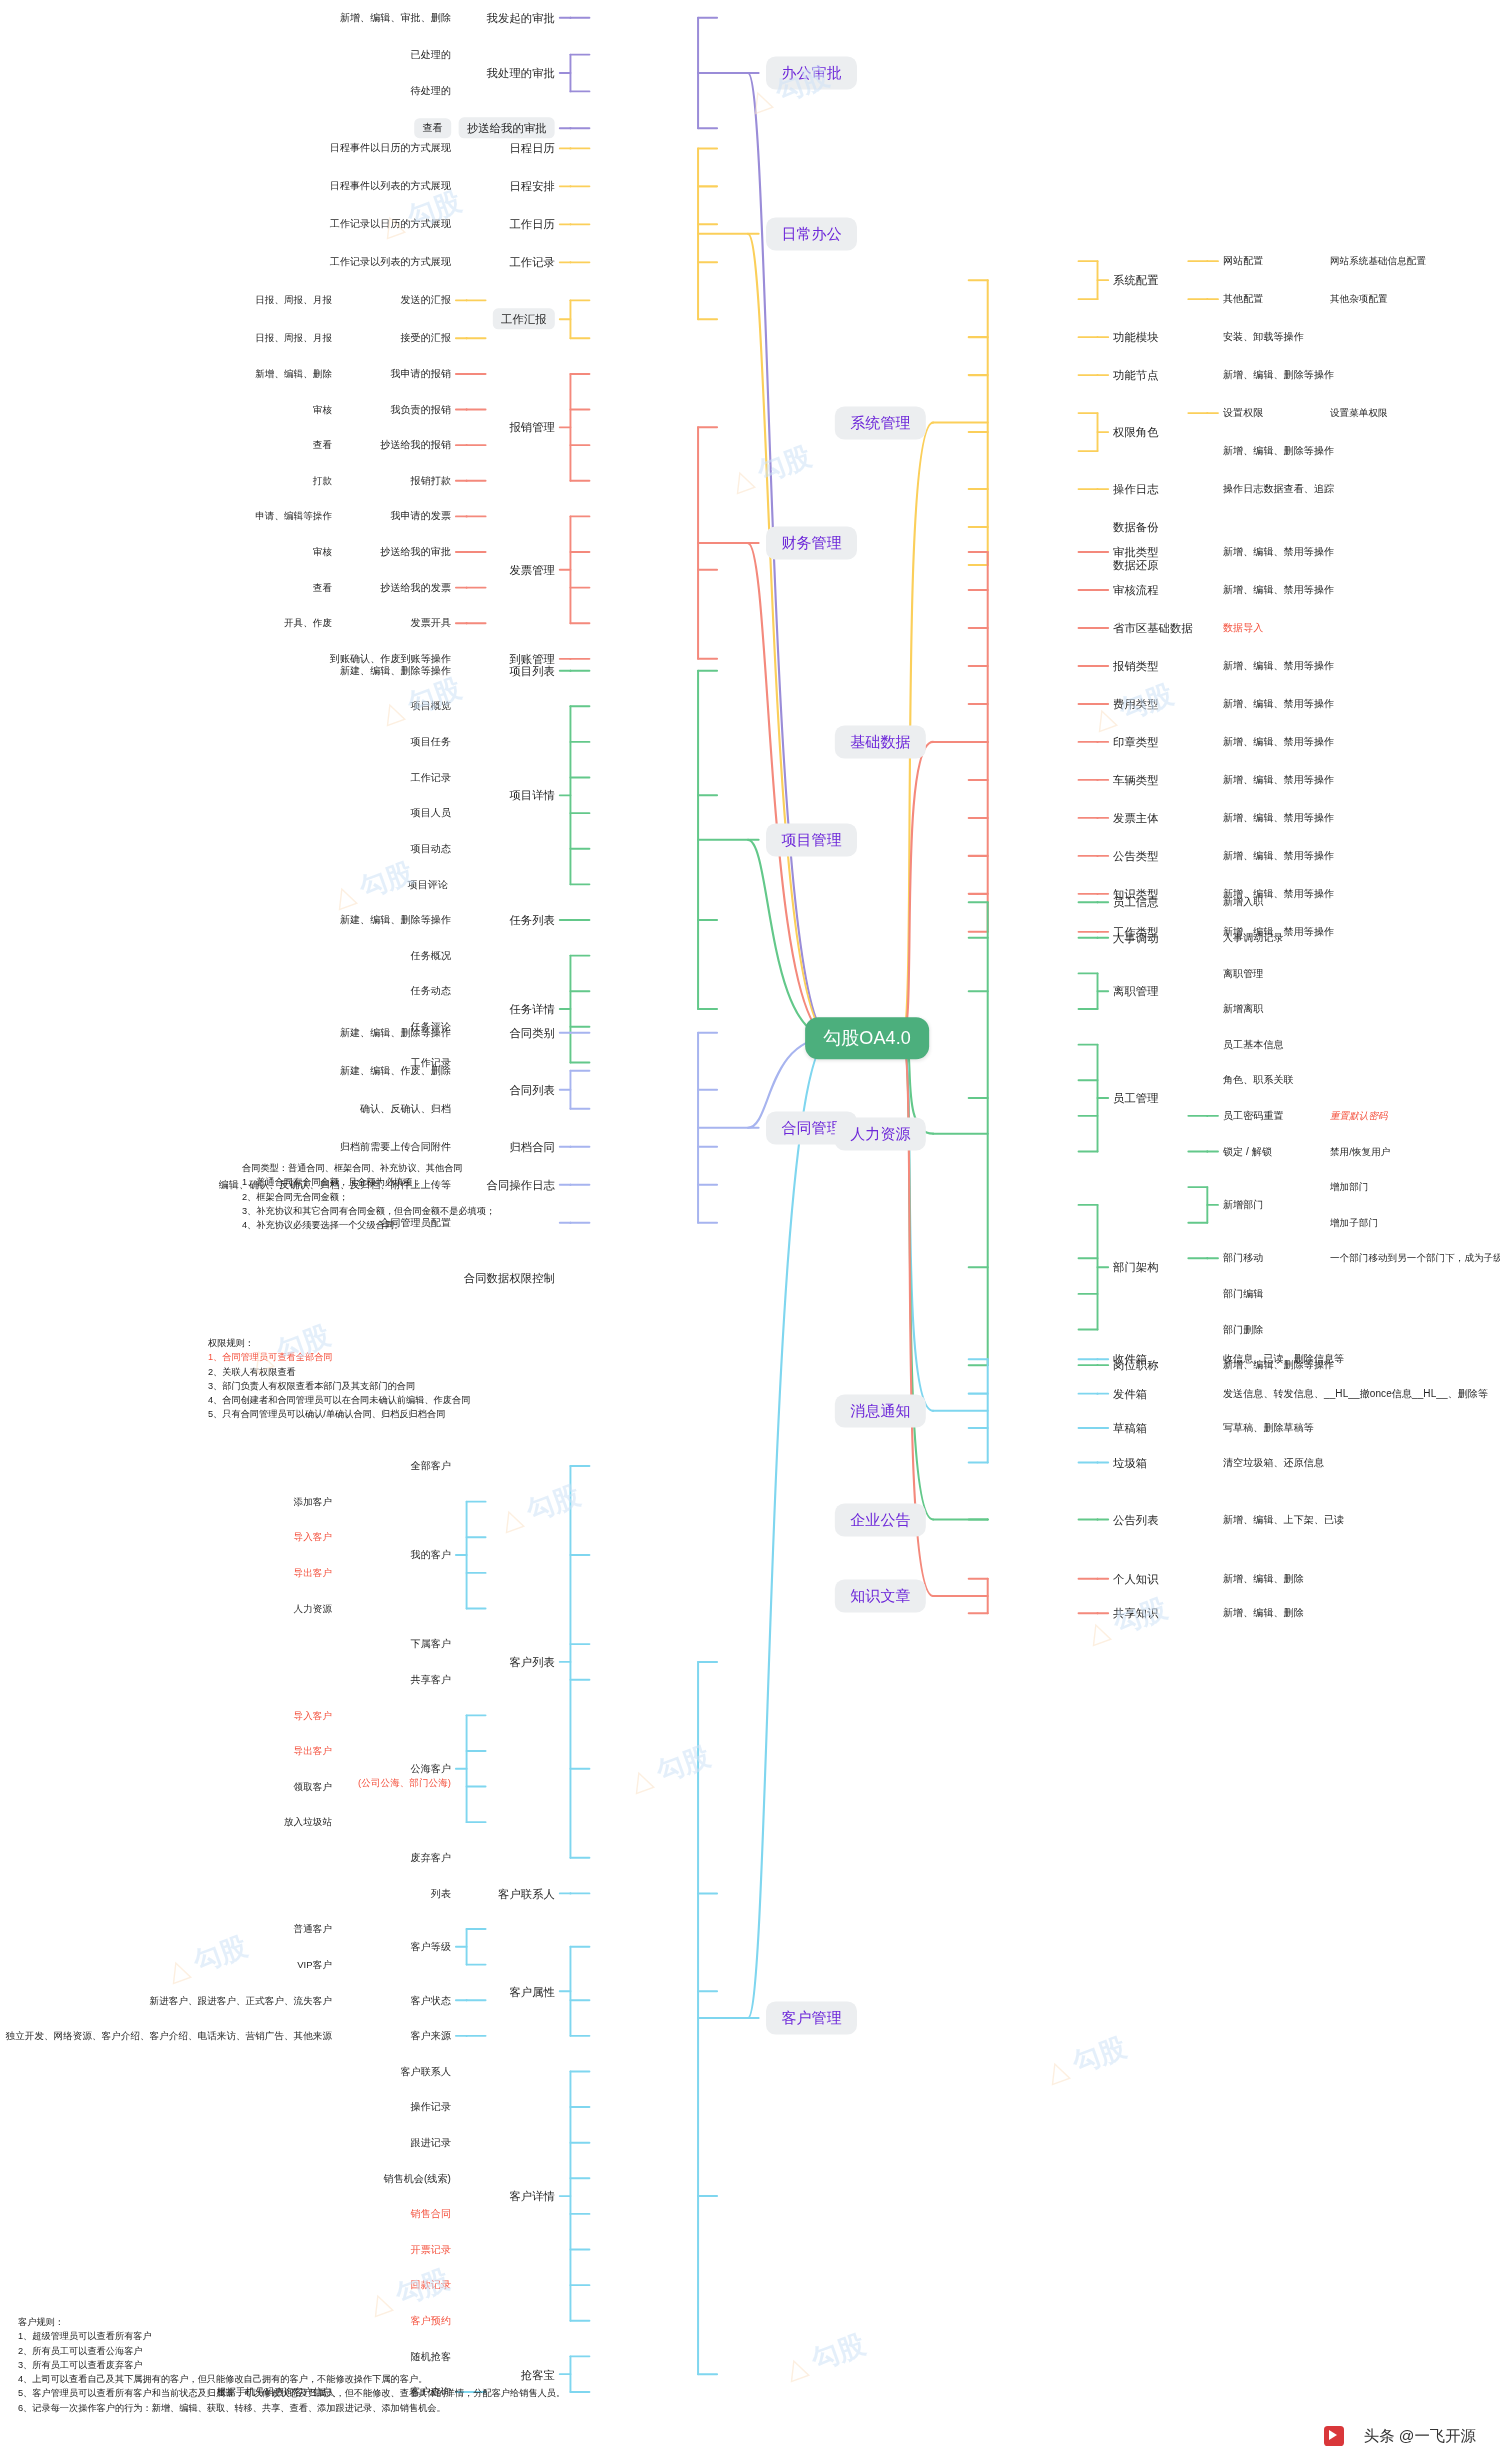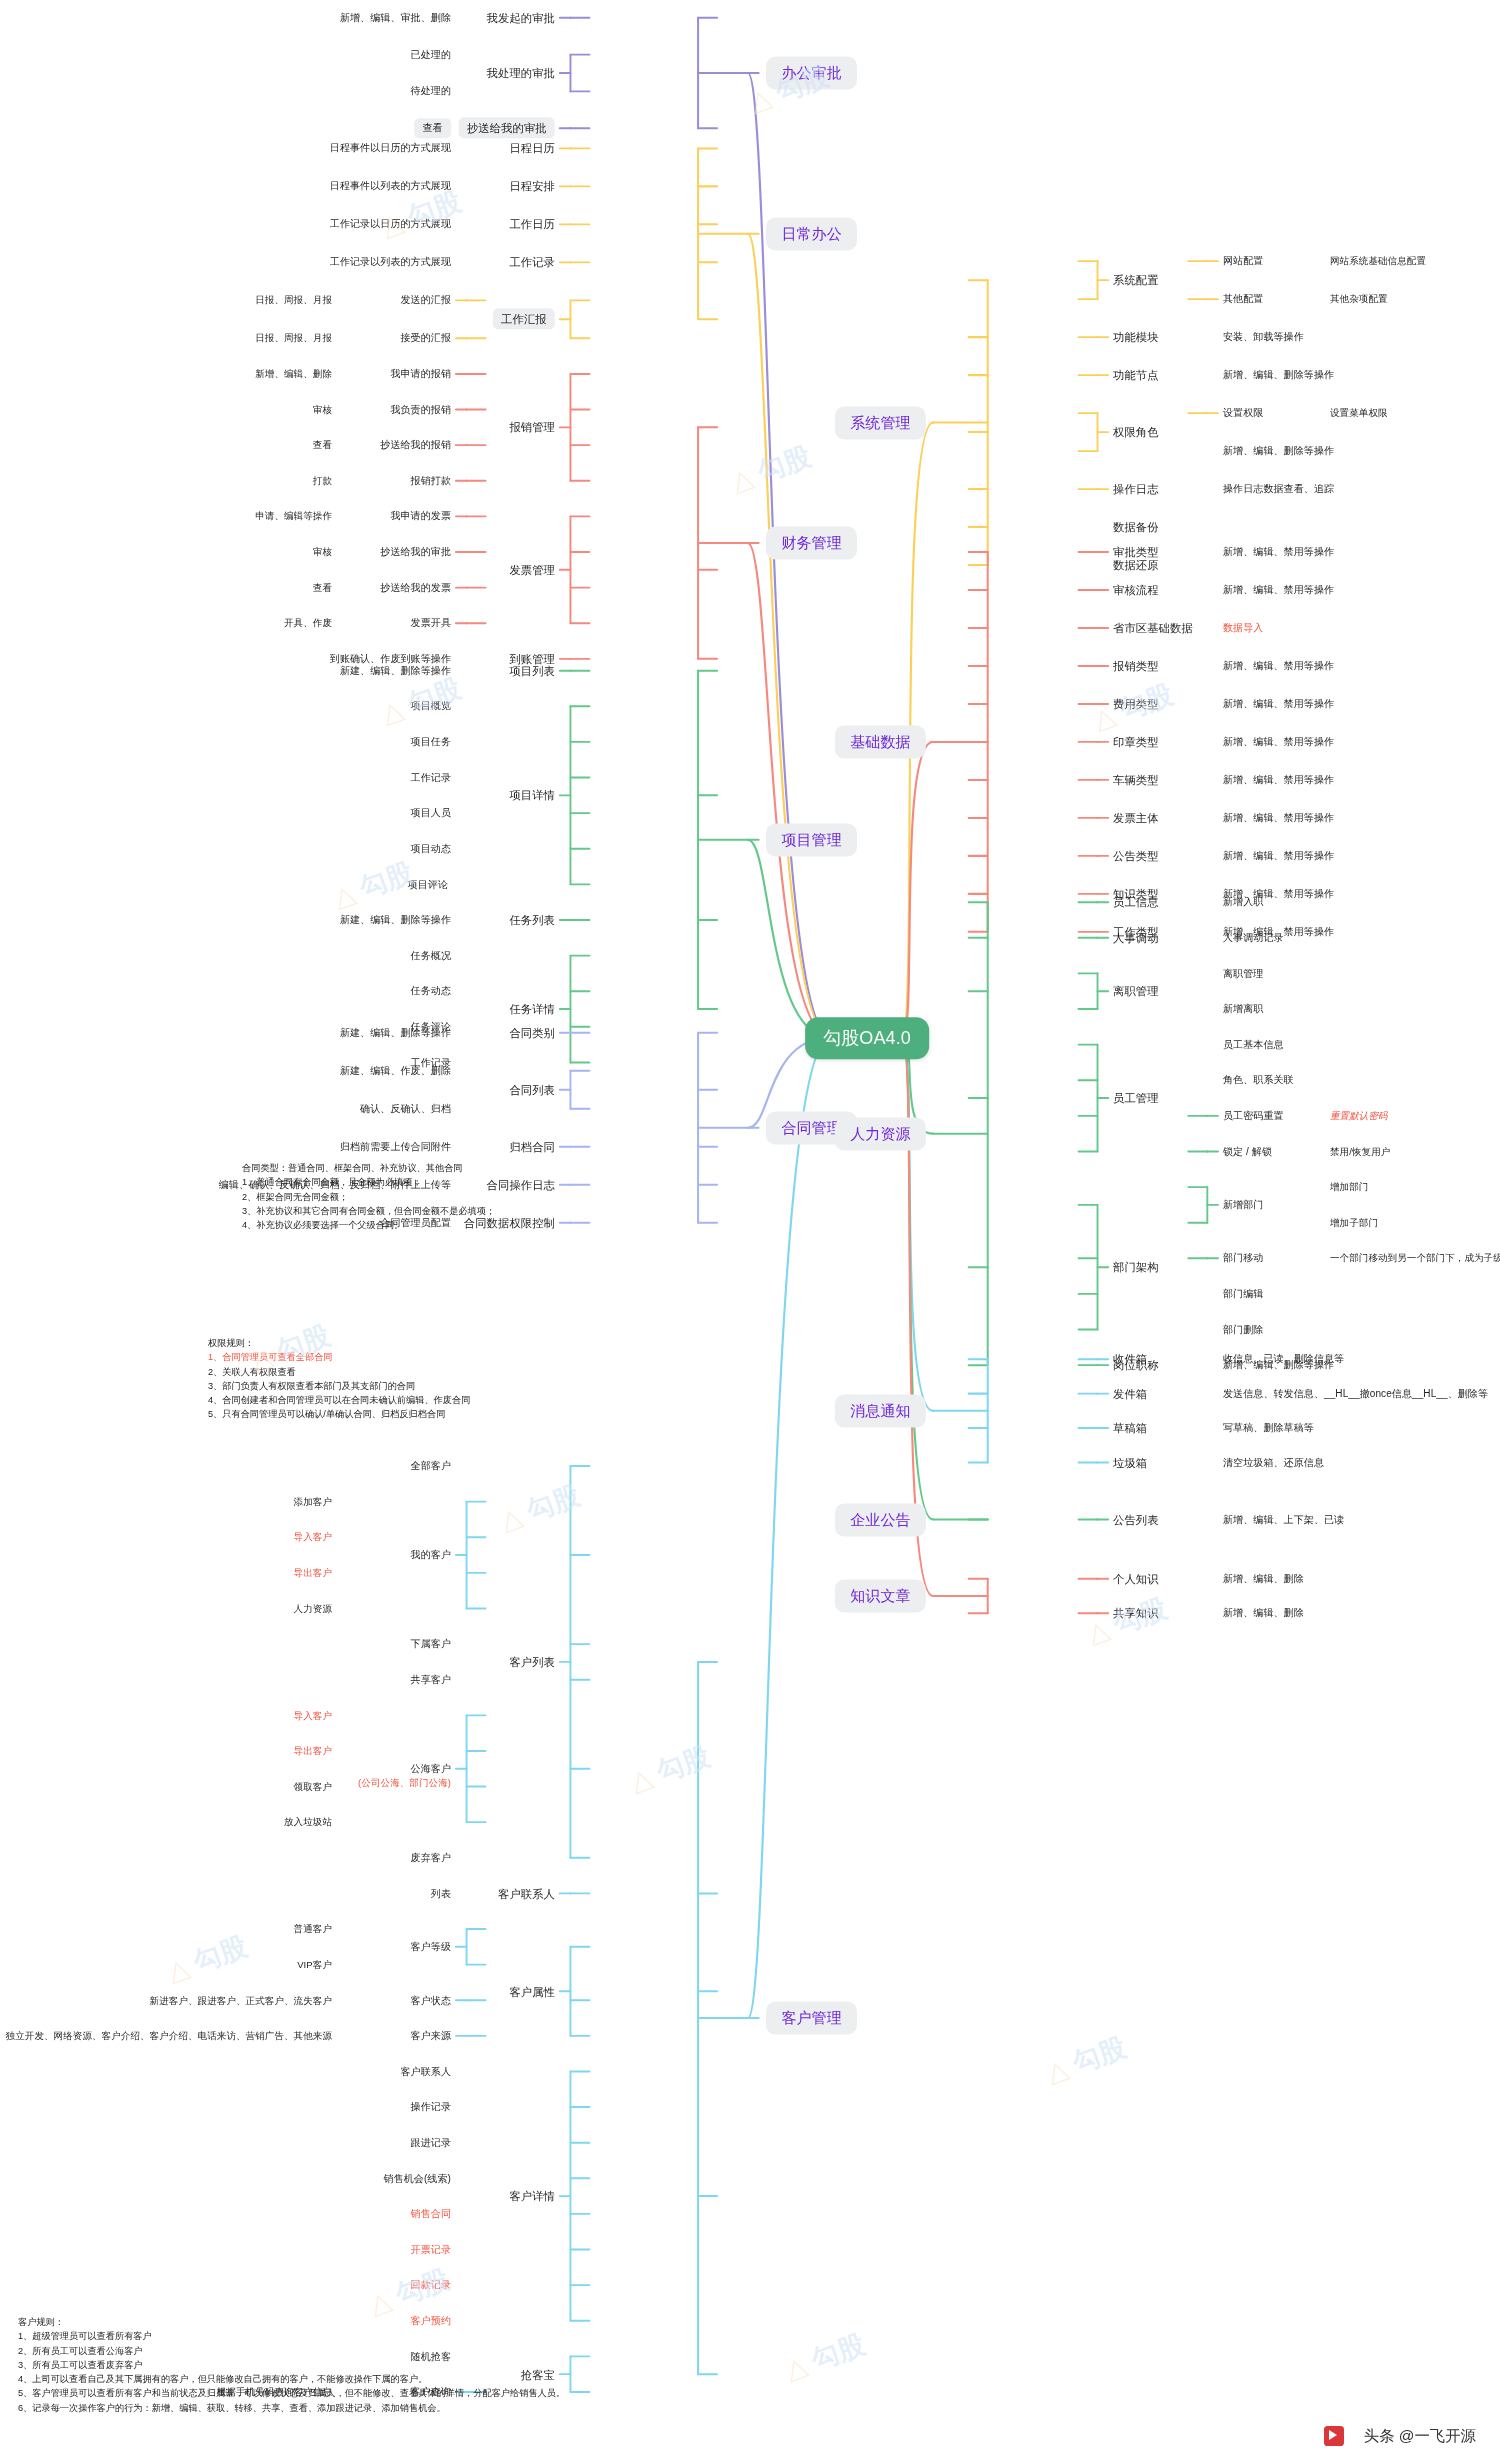--- a/index.html
+++ b/index.html
@@ -466,21 +466,21 @@
       <div class="node lvl3 tl" style="left: 451px; top: 1033px;">新建、编辑、删除等操作</div>
       <div class="node lvl2 tl" style="left: 555px; top: 1033px;">合同类别</div>
       <div class="node lvl3 tl" style="left: 451px; top: 1071px;">新建、编辑、作废、删除</div>
       <div class="node lvl3 tl" style="left: 451px; top: 1109px;">确认、反确认、归档</div>
       <div class="node lvl2 tl" style="left: 555px; top: 1090px;">合同列表</div>
       <div class="node lvl3 tl" style="left: 451px; top: 1147px;">归档前需要上传合同附件</div>
       <div class="node lvl2 tl" style="left: 555px; top: 1147px;">归档合同</div>
       <div class="node lvl3 tl" style="left: 451px; top: 1185px;">编辑、确认、反确认、归档、反归档、附件上上传等</div>
       <div class="node lvl2 tl" style="left: 555px; top: 1185px;">合同操作日志</div>
       <div class="node lvl3 tl" style="left: 451px; top: 1223px;">合同管理员配置</div>
-      <div class="node lvl2 tl" style="left: 555px; top: 1223px;">合同数据权限控制</div>
+      <div class="node lvl2 tl" style="left: 555px; top: 1278px;">合同数据权限控制</div>
       <div class="node lvl1 tr" style="left: 766px; top: 1128px;">合同管理</div>
       <div class="node lvl3 tl" style="left: 451px; top: 1466px;">全部客户</div>
       <div class="node lvl4 tl" style="left: 332px; top: 1502px;">添加客户</div>
       <div class="node lvl4 tl" style="left: 332px; top: 1537px; color: rgb(244, 80, 60);">导入客户</div>
       <div class="node lvl4 tl" style="left: 332px; top: 1573px; color: rgb(244, 80, 60);">导出客户</div>
       <div class="node lvl4 tl" style="left: 332px; top: 1609px;">人力资源</div>
       <div class="node lvl3 tl" style="left: 451px; top: 1555px;">我的客户</div>
       <div class="node lvl3 tl" style="left: 451px; top: 1644px;">下属客户</div>
       <div class="node lvl3 tl" style="left: 451px; top: 1680px;">共享客户</div>
       <div class="node lvl4 tl" style="left: 332px; top: 1716px; color: rgb(244, 80, 60);">导入客户</div>

